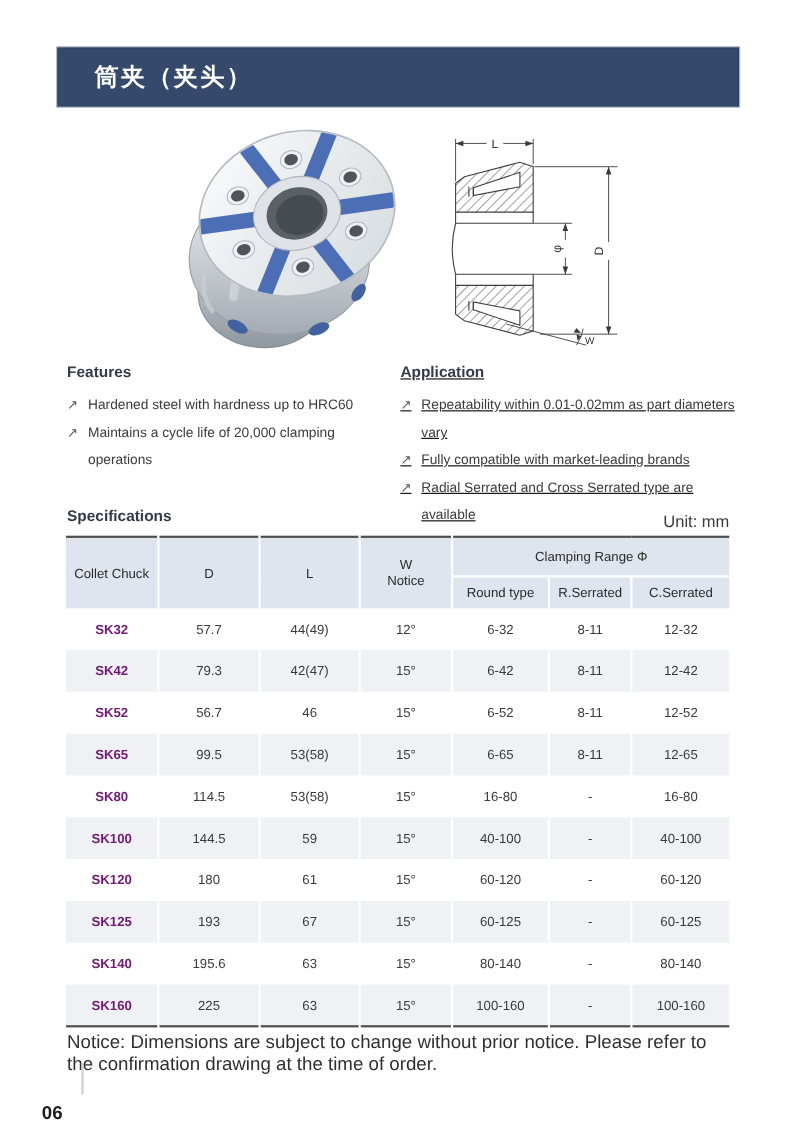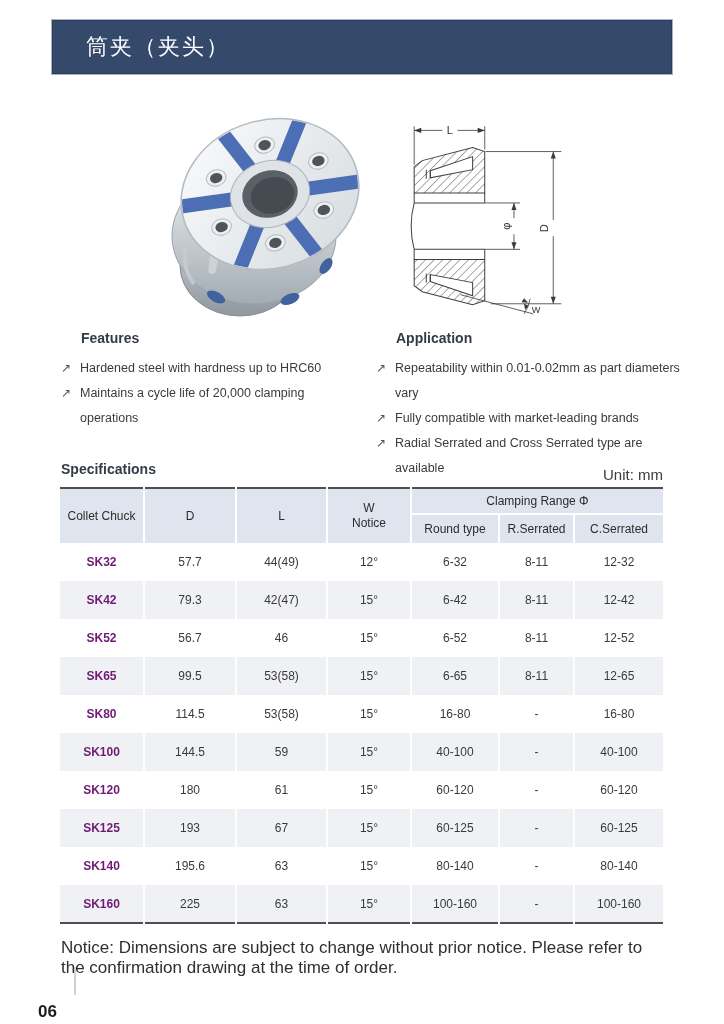--- a/index.html
+++ b/index.html
@@ -3,53 +3,53 @@
 <meta charset="utf-8">
 <style>
   * { margin:0; padding:0; box-sizing:border-box; }
   html,body { background:#fff; }
   .page {
     position:relative; width:724px; height:1024px; background:#ffffff;
     font-family:"Liberation Sans", sans-serif; overflow:hidden; margin:0 auto;
   }
   
   .titlebar {
-    position:absolute; left:52px; top:20px; width:620px; height:54px;
+    position:absolute; left:52px; top:43px; width:620px; height:54px;
     background:#35496b; border:1px solid #2b3e5e; outline:1px solid #aab2c4;
     color:#ffffff; display:flex; align-items:center; padding-left:33px;
-    font-size:22px; font-weight:normal; letter-spacing:2px;
+    font-size:22px; font-weight:bold; letter-spacing:2px;
   }
   
   .photo-wrap   { position:absolute; left:148px; top:98px;  width:230px; height:225px; }
   .drawing-wrap { position:absolute; left:392px; top:96px;  width:252px; height:222px; }
   .photo-wrap svg, .drawing-wrap svg { width:100%; height:100%; display:block; }
   .dim-label { font-family:"Liberation Sans", sans-serif; font-size:11px; fill:#333333; }
   .dim-label-small { font-family:"Liberation Sans", sans-serif; font-size:9px; fill:#333333; }
   
   .features    { position:absolute; left:61px;  top:330px; width:296px; }
-  .application { position:absolute; left:376px; top:330px; width:312px; }
-  .sec-heading { font-size:14px; font-weight:bold; color:#333a48; margin-bottom:10px;margin-left:20px; }
+  .application { position:absolute; left:364px; top:330px; width:312px;text-decoration:underline; }
+  .sec-heading { font-size:14px; font-weight:bold; color:#333a48; margin-bottom:10px; }
   ul.blist { list-style:none; font-size:12.5px; color:#3b3b3b; }
   ul.blist li { display:flex; line-height:25px; }
   .blt { width:19px; flex:none; color:#565656; font-size:12px; }
   .itxt { flex:1; }
   
   .spec-heading { position:absolute; left:61px; top:461px; font-size:14px; font-weight:bold; color:#333a48; }
   .unit-label   { position:absolute; left:61px; top:466px; width:602px; text-align:right; font-size:15px; color:#3b3b3b; }
   table.spec {
     position:absolute; left:60px; top:487px; width:603px;
     border-collapse:collapse; table-layout:fixed;
     border-top:2px solid #4e4e4e; border-bottom:2px solid #4e4e4e;
     font-size:12px; color:#3a3a3a; text-align:center;
   }
   table.spec thead th { background:#dfe5ee; font-weight:normal; color:#2c2c2c; }
   table.spec thead tr.hrow2 th { height:29px; }
   table.spec thead th.two-line { line-height:15px; }
   table.spec th.sep, table.spec td.sep { border-left:2px solid #ffffff; }
-  table.spec th.group { border-bottom:2px solid #ffffff; height:26px;margin-top:17px; }
+  table.spec th.group { border-bottom:2px solid #ffffff; height:36px;margin-top:17px; }
   table.spec tbody td { height:38px; border-left:2px solid rgba(255,255,255,0.9); }
   table.spec tbody td:first-child { border-left:none; font-weight:bold; color:#701a75; }
   table.spec tbody tr:nth-child(even) { background:#f0f1f4; }
   
   .notice {
     position:absolute; left:61px; top:938px; width:606px;
     font-size:17px; color:#2f2f2f;
   }
   .pagenum {
     position:absolute; left:38px; top:970px;

